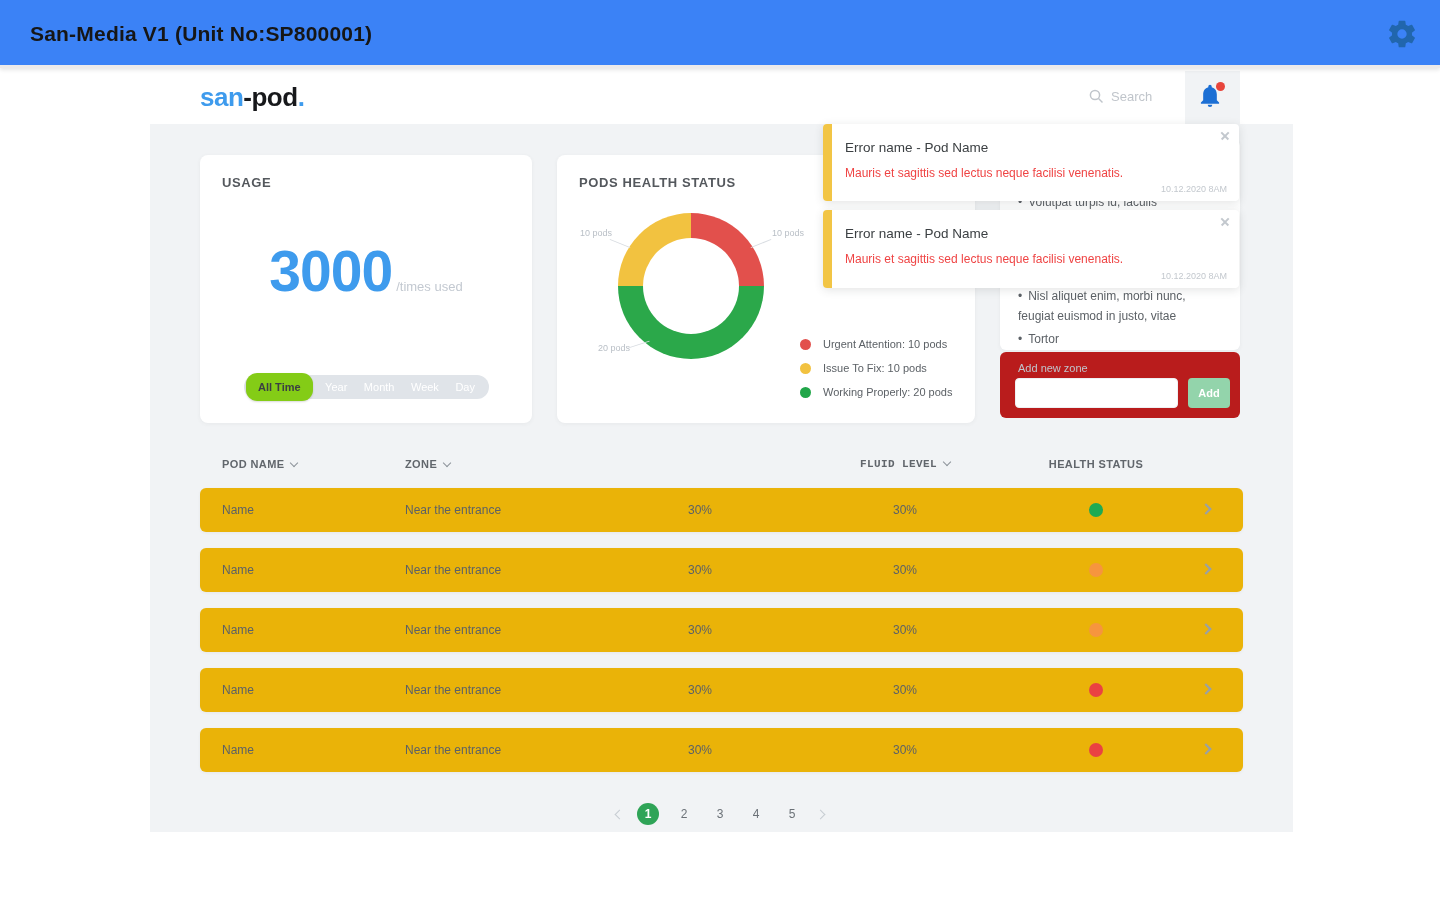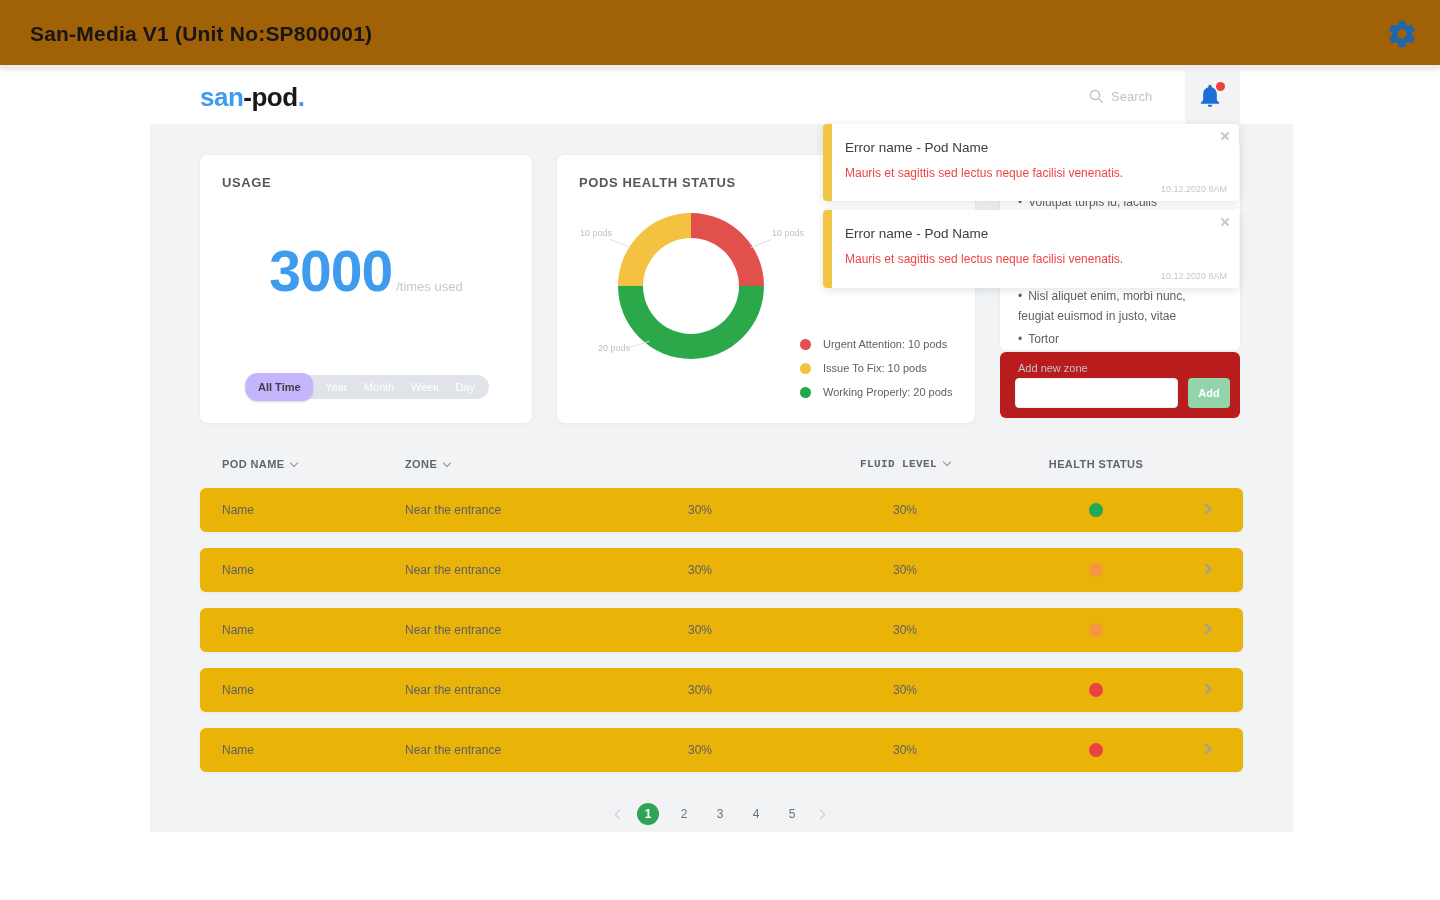--- a/index.html
+++ b/index.html
@@ -1,20 +1,20 @@
 <!DOCTYPE html>
 <html><head>
 <meta charset="utf-8">
 <style>
   * { margin:0; padding:0; box-sizing:border-box; }
   body { font-family:"Liberation Sans", sans-serif; background:#fff; }
   .screen { position:relative; width:1440px; height:900px; background:#fff; overflow:hidden; }
 
   
-  .device-bar { position:absolute; left:0; top:0; width:1440px; height:68px; background:#a16207;
+  .device-bar { position:absolute; left:0; top:0; width:1440px; height:68px; background:#3b82f6;
     border-bottom:3px solid #eceaea; box-shadow:0 2px 4px rgba(0,0,0,0.10); z-index:40; }
   .device-title { position:absolute; left:30px; top:22px; font-size:21px; font-weight:700; color:#161616; letter-spacing:0.2px; }
   .gear { position:absolute; right:22px; top:18px; width:32px; height:32px; cursor:pointer; }
 
   
   .app-header { position:absolute; left:0; top:71px; width:1440px; height:53px; background:#fff; }
   .logo { position:absolute; left:200px; top:82px; font-size:26px; font-weight:700; letter-spacing:-0.5px; }
   .logo .l-san { color:#3e9bed; }
   .logo .l-pod { color:#17181b; }
   .logo .l-dot { color:#3e9bed; }
@@ -32,21 +32,21 @@
   .card-title { position:absolute; left:22px; top:20px; font-size:13px; font-weight:700; color:#54585d; letter-spacing:0.6px; }
 
   
   .usage-card { left:200px; top:155px; width:332px; height:268px; }
   .usage-value-row { position:absolute; left:0; top:238px; width:332px; text-align:center; }
   .usage-value { font-size:57px; font-weight:700; color:#3e9bed; letter-spacing:-1px; }
   .usage-unit { font-size:13px; color:#c3c9d1; margin-left:4px; }
   .filter-pill { position:absolute; left:44px; top:375px; width:245px; height:24px; background:#e0e4e9; border-radius:12px;
     display:flex; align-items:center; justify-content:space-between; padding:0 10px 0 2px; }
   .filter-item { font-size:11px; color:#ffffff; cursor:pointer; padding:0 4px; }
-  .filter-item.active { background:#c4b5fd; color:#3c4043; font-weight:700; border-radius:11px; padding:8px 12px; box-shadow:0 1px 2px rgba(0,0,0,0.15);text-align:right; }
+  .filter-item.active { background:#84cc16; color:#3c4043; font-weight:700; border-radius:11px; padding:8px 12px; box-shadow:0 1px 2px rgba(0,0,0,0.15);text-align:right; }
 
   
   .health-card { left:557px; top:155px; width:418px; height:268px; }
   .donut { position:absolute; left:618px; top:213px; width:146px; height:146px; border-radius:50%; }
   .donut::after { content:''; position:absolute; left:25px; top:25px; width:96px; height:96px; border-radius:50%; background:#fff; }
   .callout { position:absolute; font-size:9px; color:#b9bfc6; }
   .callout-line { position:absolute; width:22px; height:1px; background:#d9dde2; }
   .legend { position:absolute; left:800px; top:332px; }
   .legend-row { display:flex; align-items:center; gap:12px; height:24px; }
   .legend-dot { width:11px; height:11px; border-radius:50%; flex:none; }

